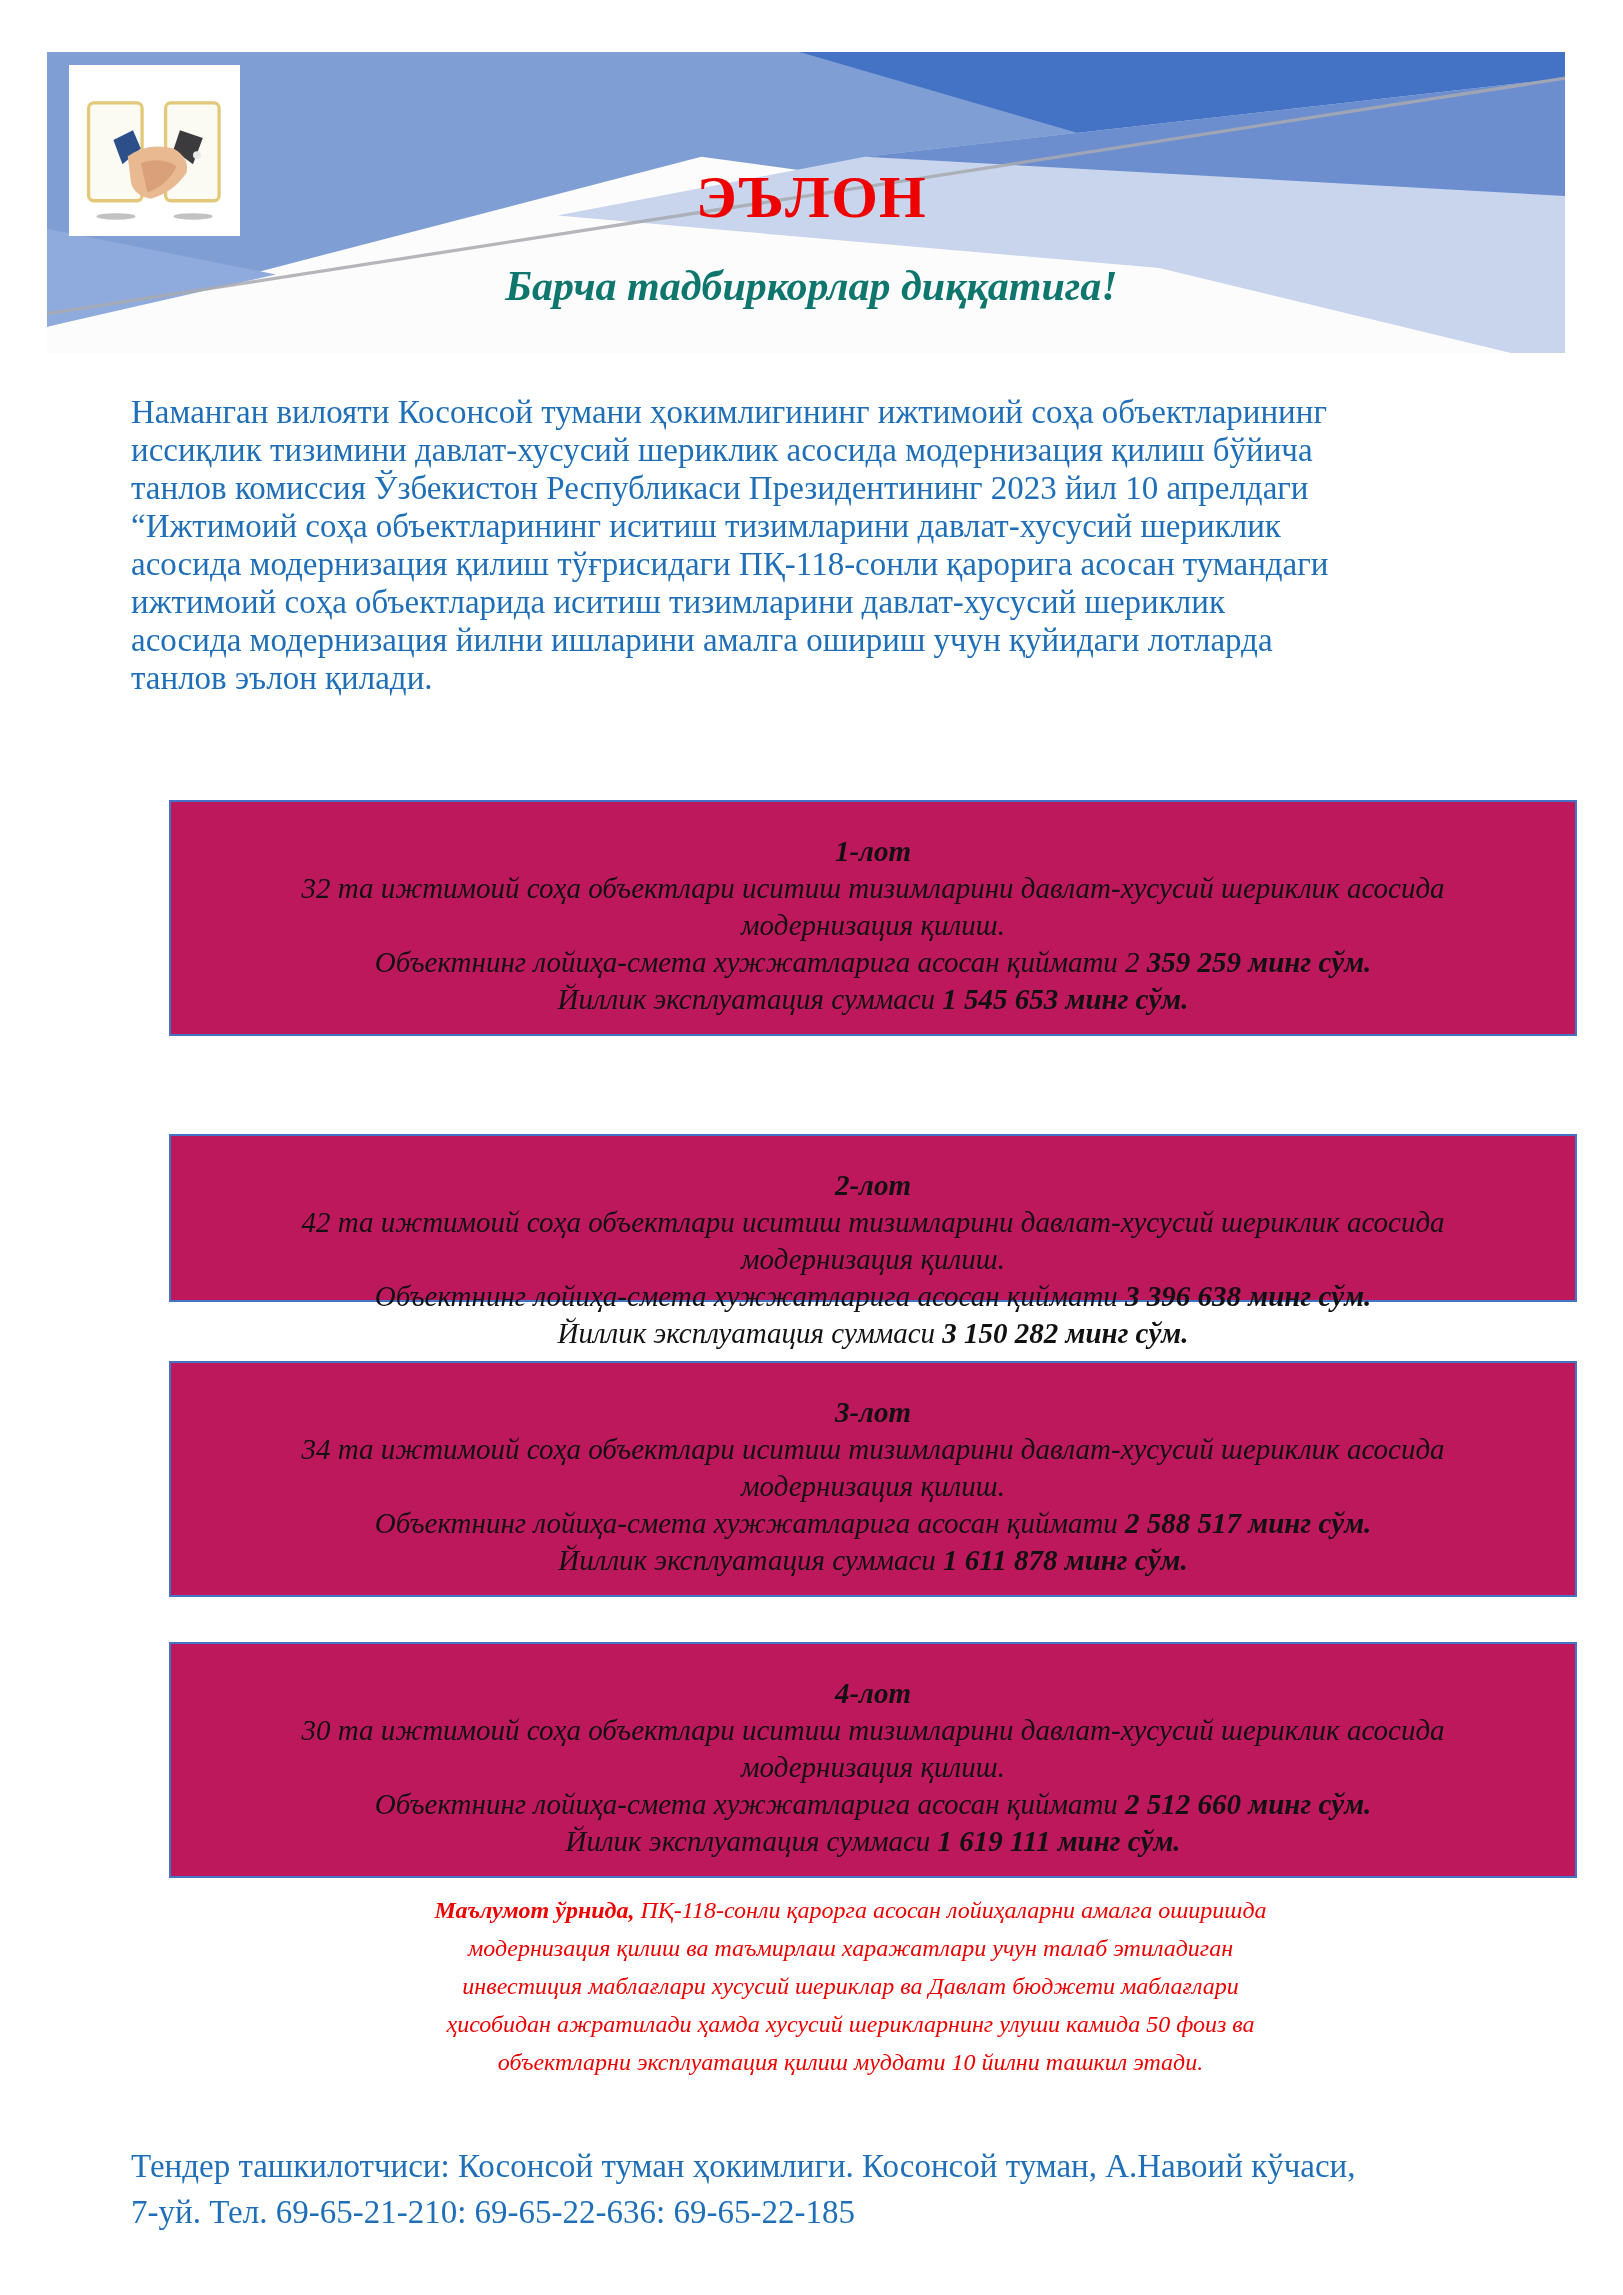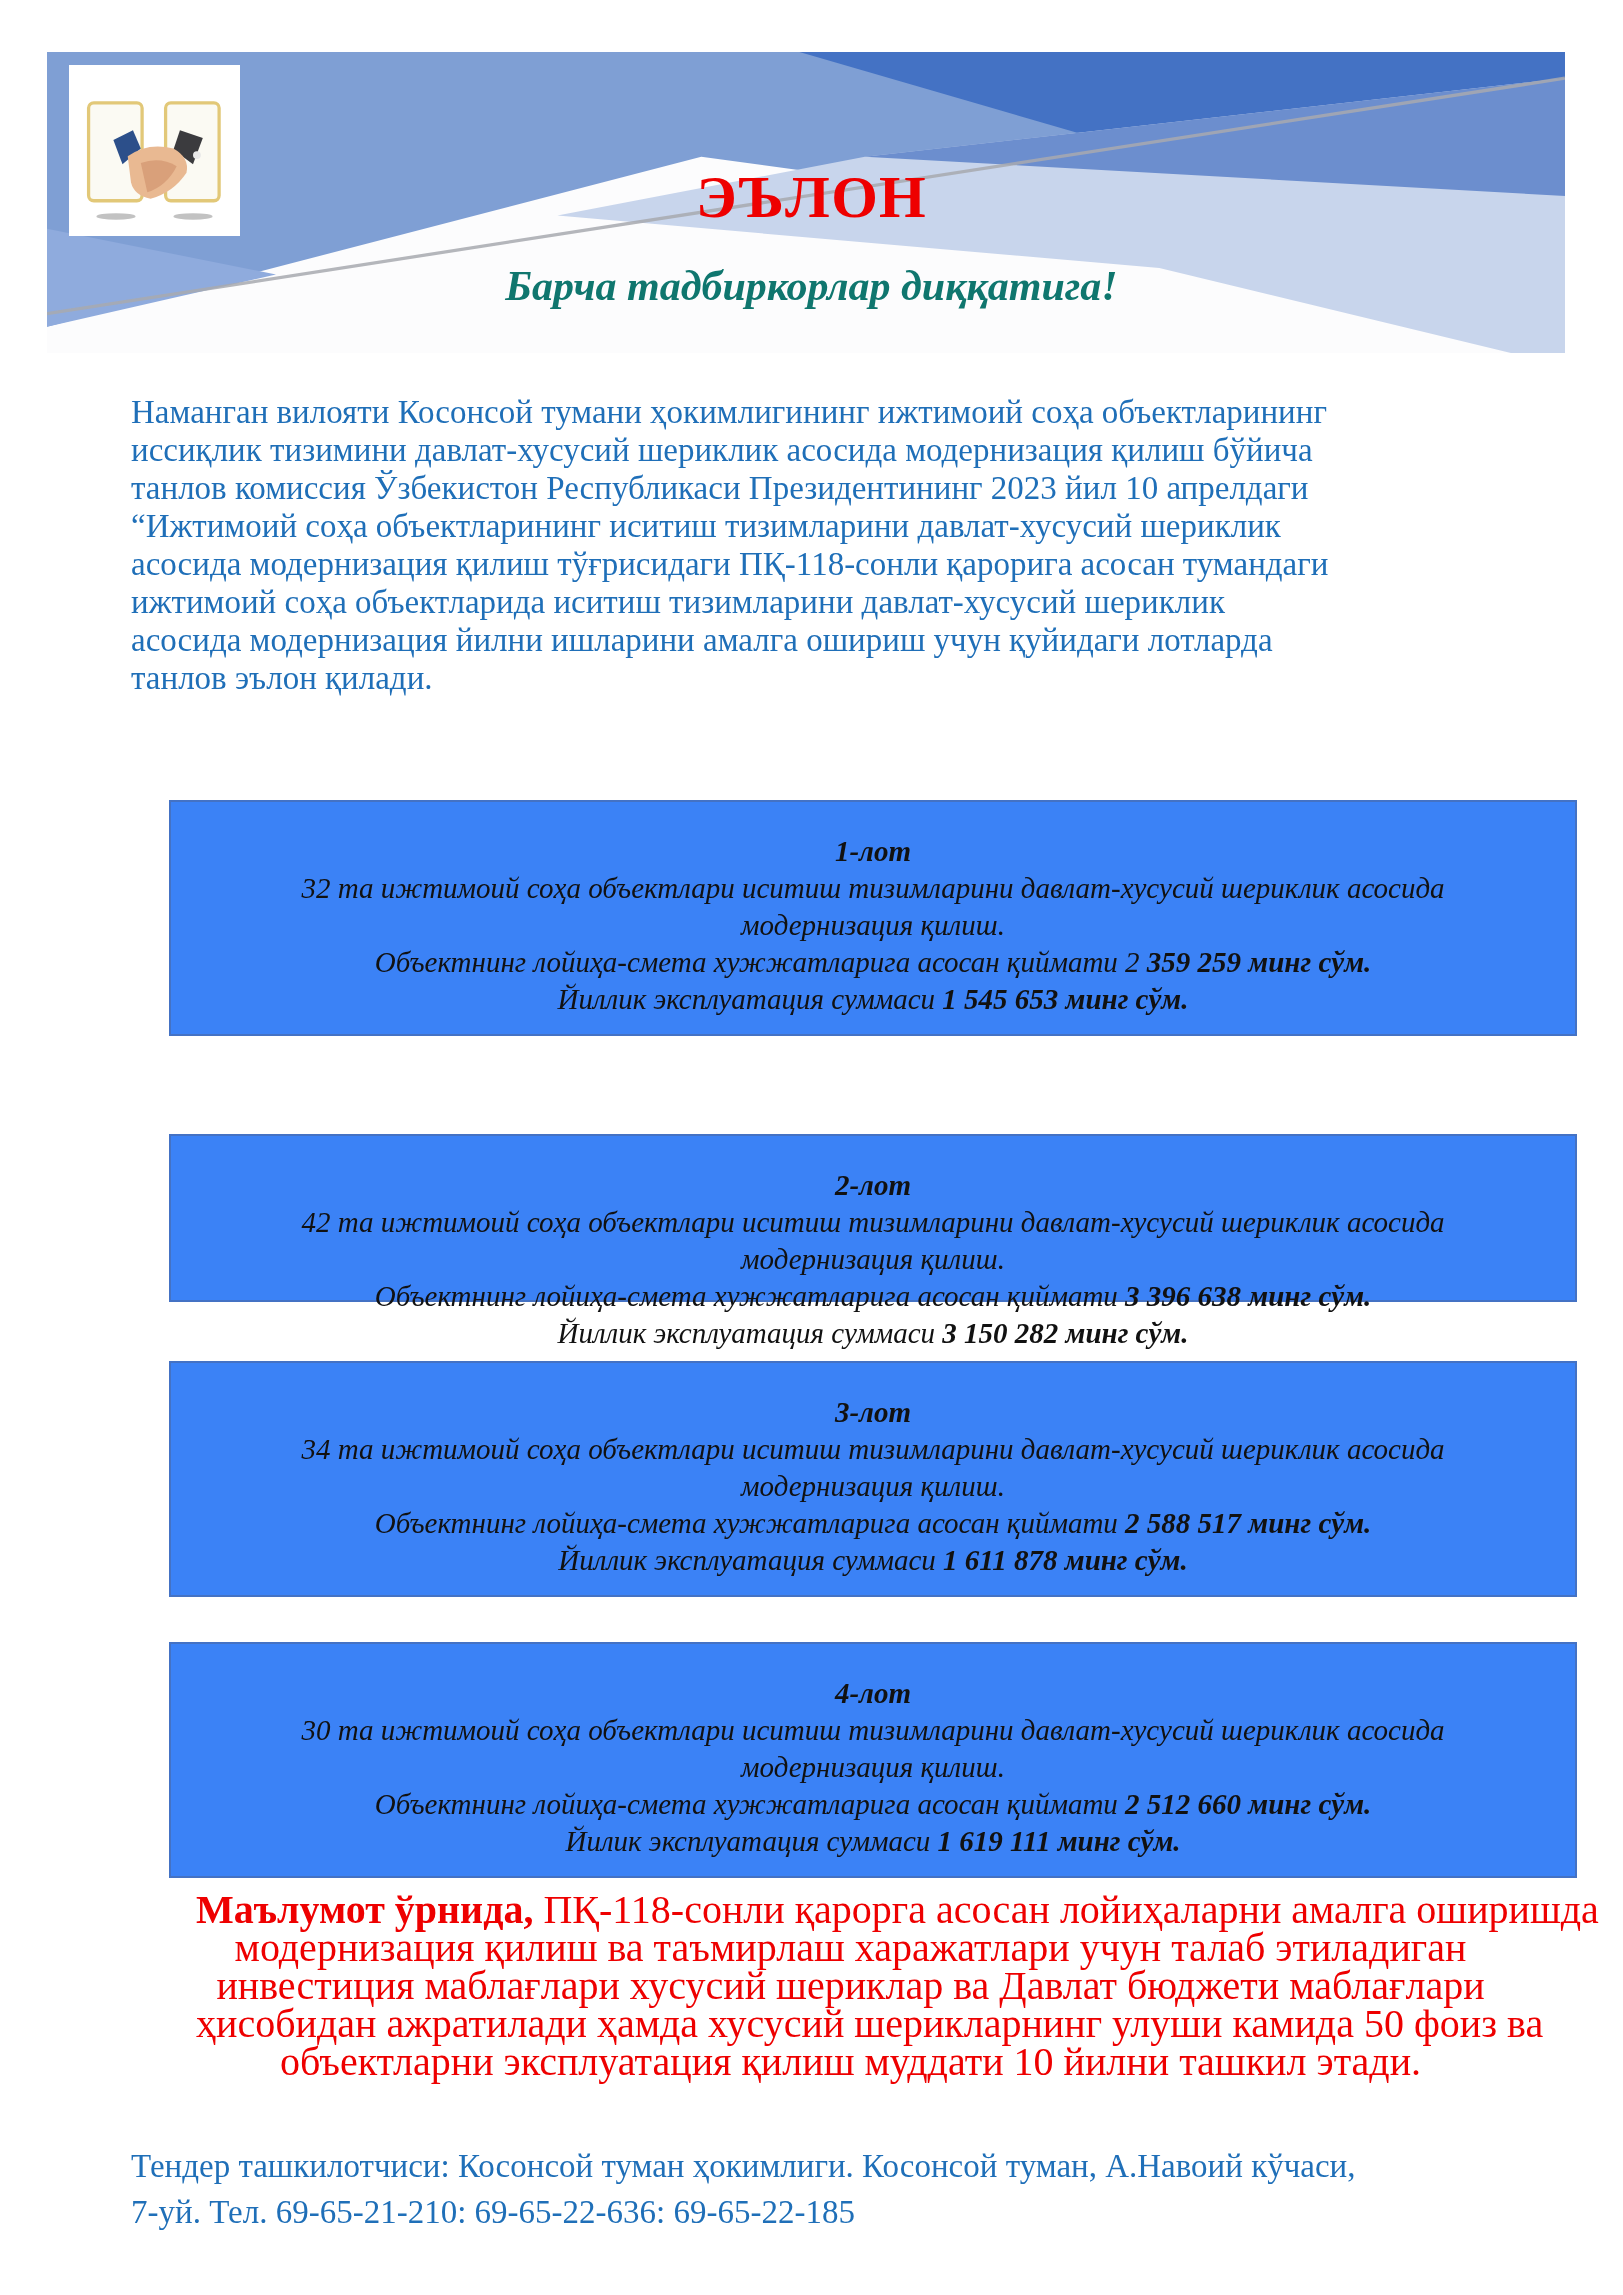--- a/index.html
+++ b/index.html
@@ -14,29 +14,29 @@
 
     .title { position: absolute; left: 0; width: 1623px; top: 167px; text-align: center;
              color: #ee0000; font-weight: bold; font-size: 60px; letter-spacing: 1.3px; line-height: 1; }
     .subtitle { position: absolute; left: 0; width: 1623px; top: 265px; text-align: center;
                 color: #0f766e; font-weight: bold; font-style: italic; font-size: 42px; line-height: 1; }
 
     .intro { position: absolute; left: 131px; width: 1374px; top: 393px; text-align: left;
              color: #1f6fb8; font-size: 33px; line-height: 38px; }
     .intro .line { display: block; white-space: nowrap; }
 
-    .lot { position: absolute; left: 169px; width: 1408px; border: 2.6px solid #4472c4; background: #3b82f6;
+    .lot { position: absolute; left: 169px; width: 1408px; border: 2.6px solid #4472c4; background: #be185d;
            box-sizing: border-box; text-align: center; color: #111111; font-style: italic; font-size: 29px; line-height: 37px; }
     .lot .inner { padding-top: 31px; }
     .lot .line { display: block; white-space: nowrap; }
     .lot .lot-title { font-weight: bold; }
     .lot b { font-weight: bold; }
 
     .note { position: absolute; left: 196px; width: 1309px; top: 1891px; text-align: center;
-            color: #ee0000; font-size: 40px; line-height: 38px; }
+            color: #ee0000; font-style: italic; font-size: 24px; line-height: 38px; }
     .note .line { display: block; white-space: nowrap; }
     .note b { font-weight: bold; }
 
     .footer { position: absolute; left: 131px; width: 1407px; top: 2143px; text-align: left;
               color: #1f6fb8; font-size: 33px; line-height: 46px; }
     .footer .line { display: block; white-space: nowrap; }
   </style>
 </head>
 <body>
 

